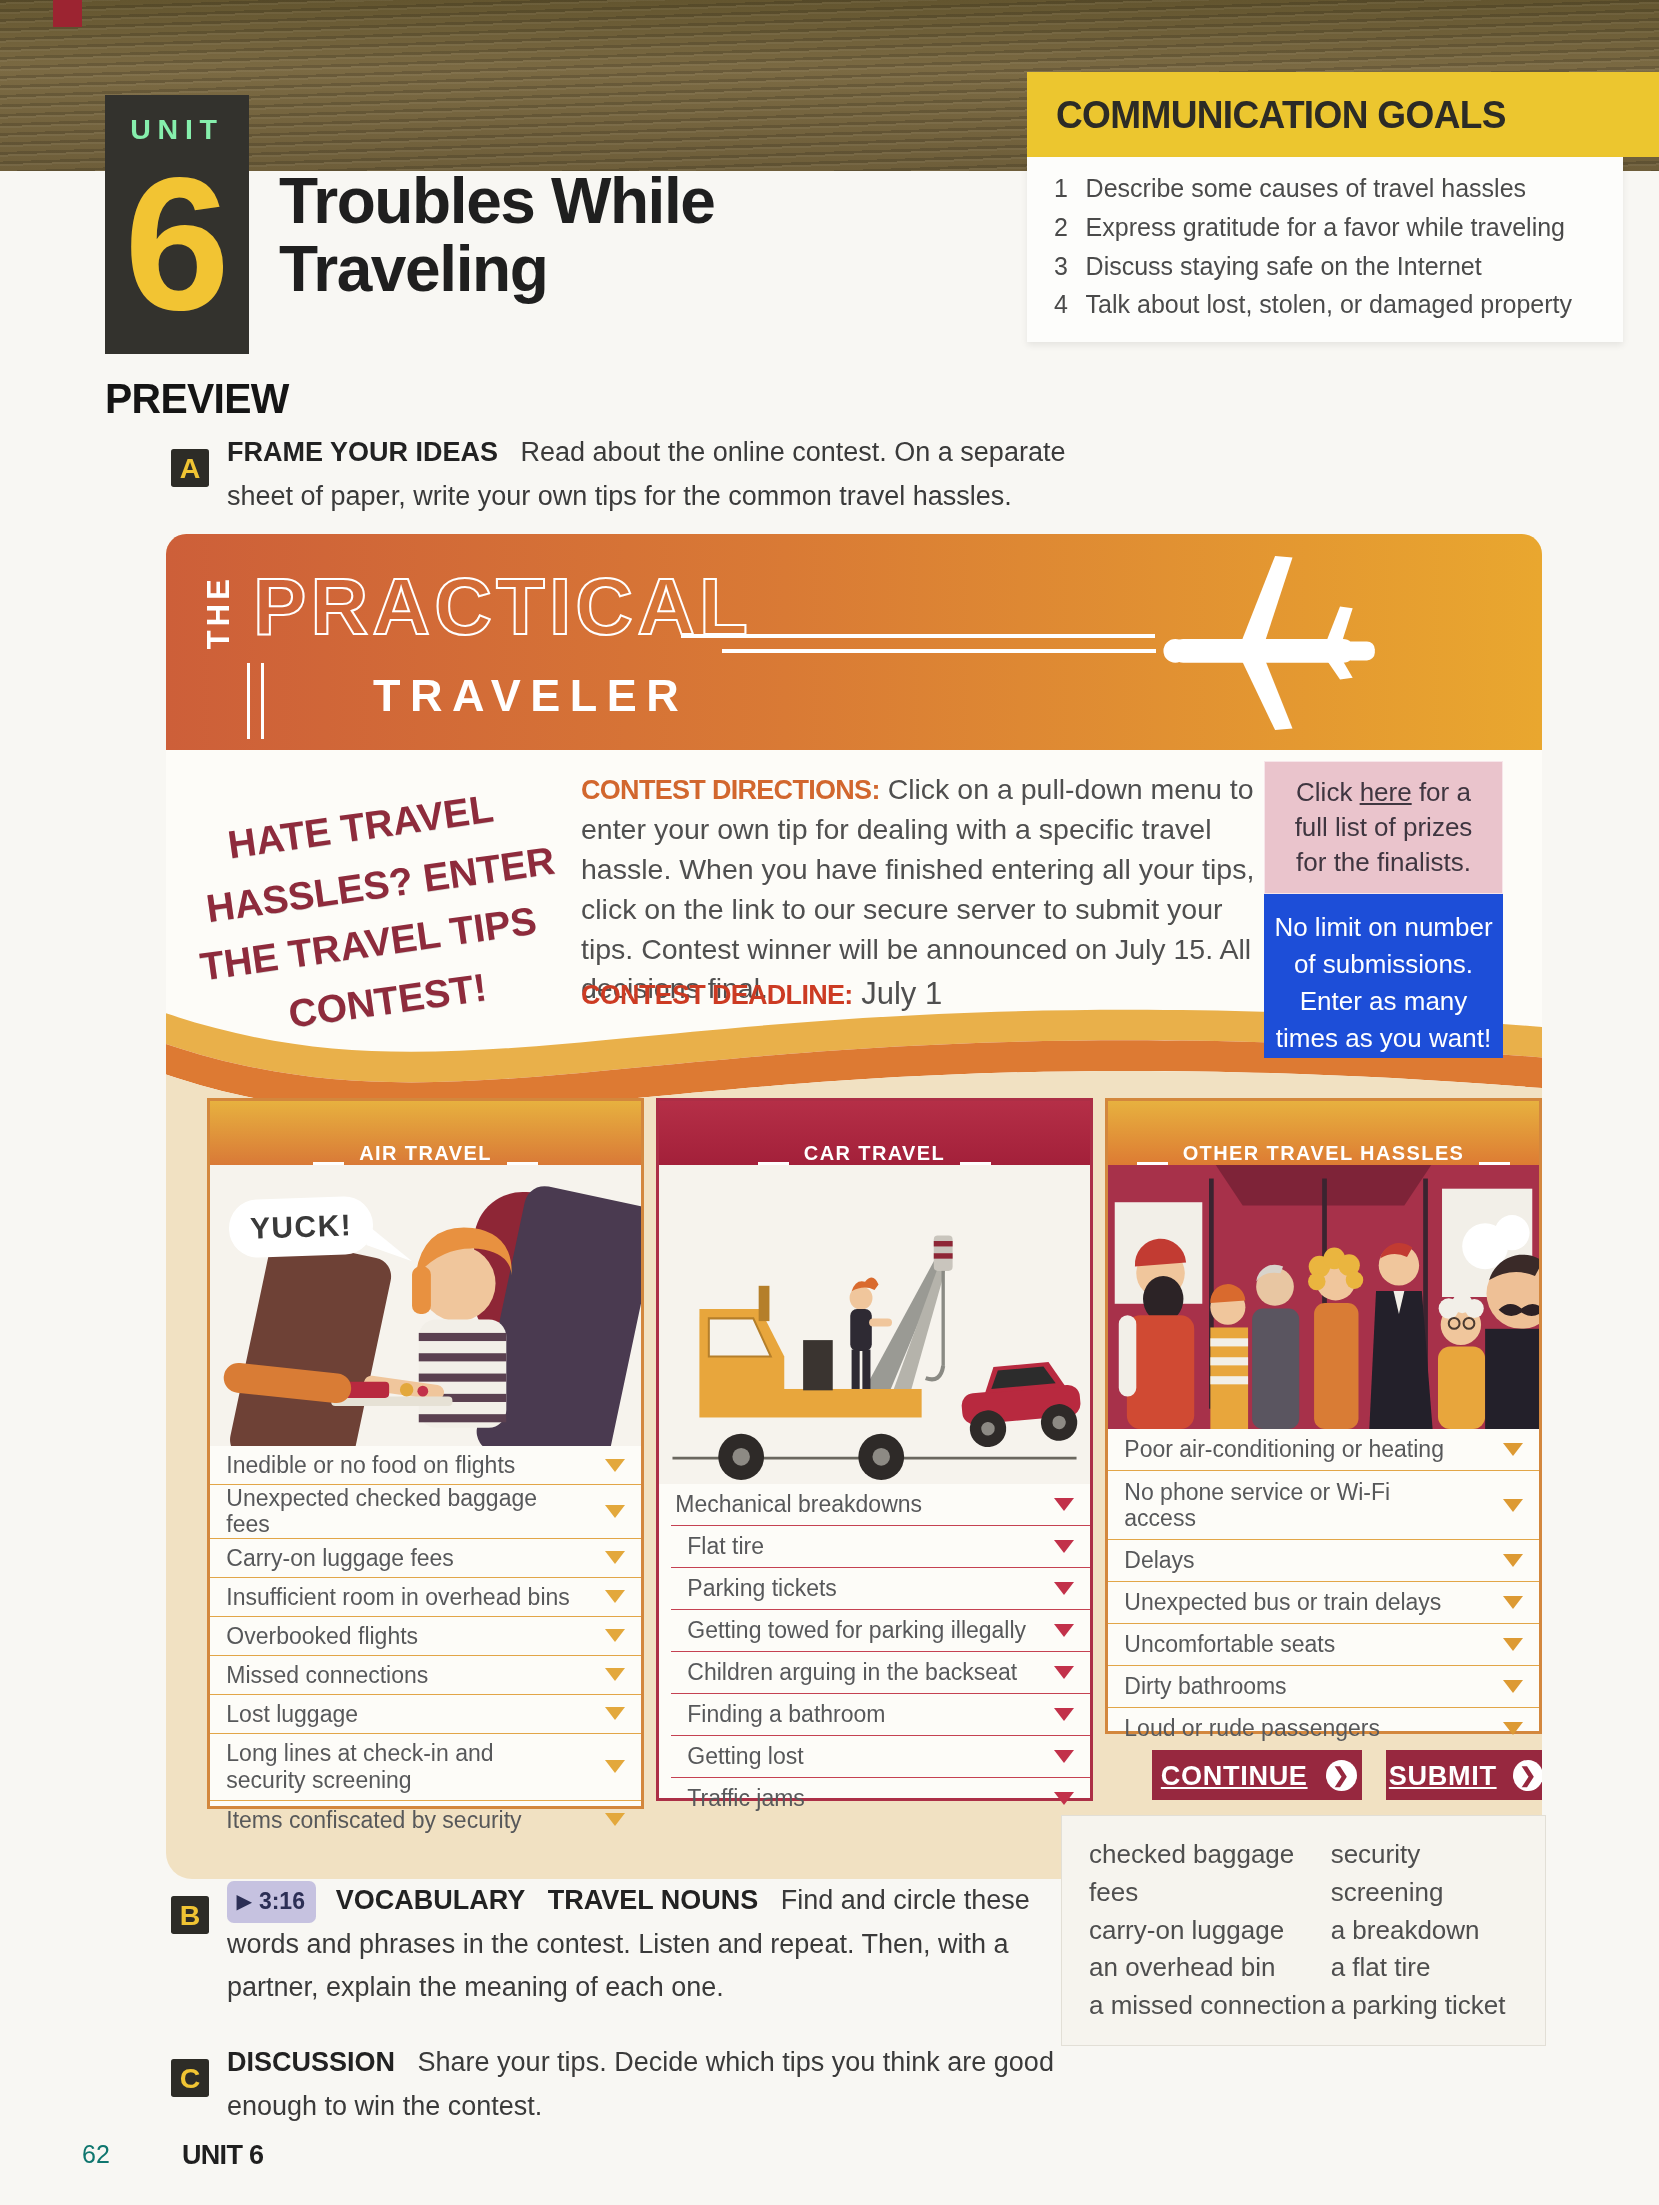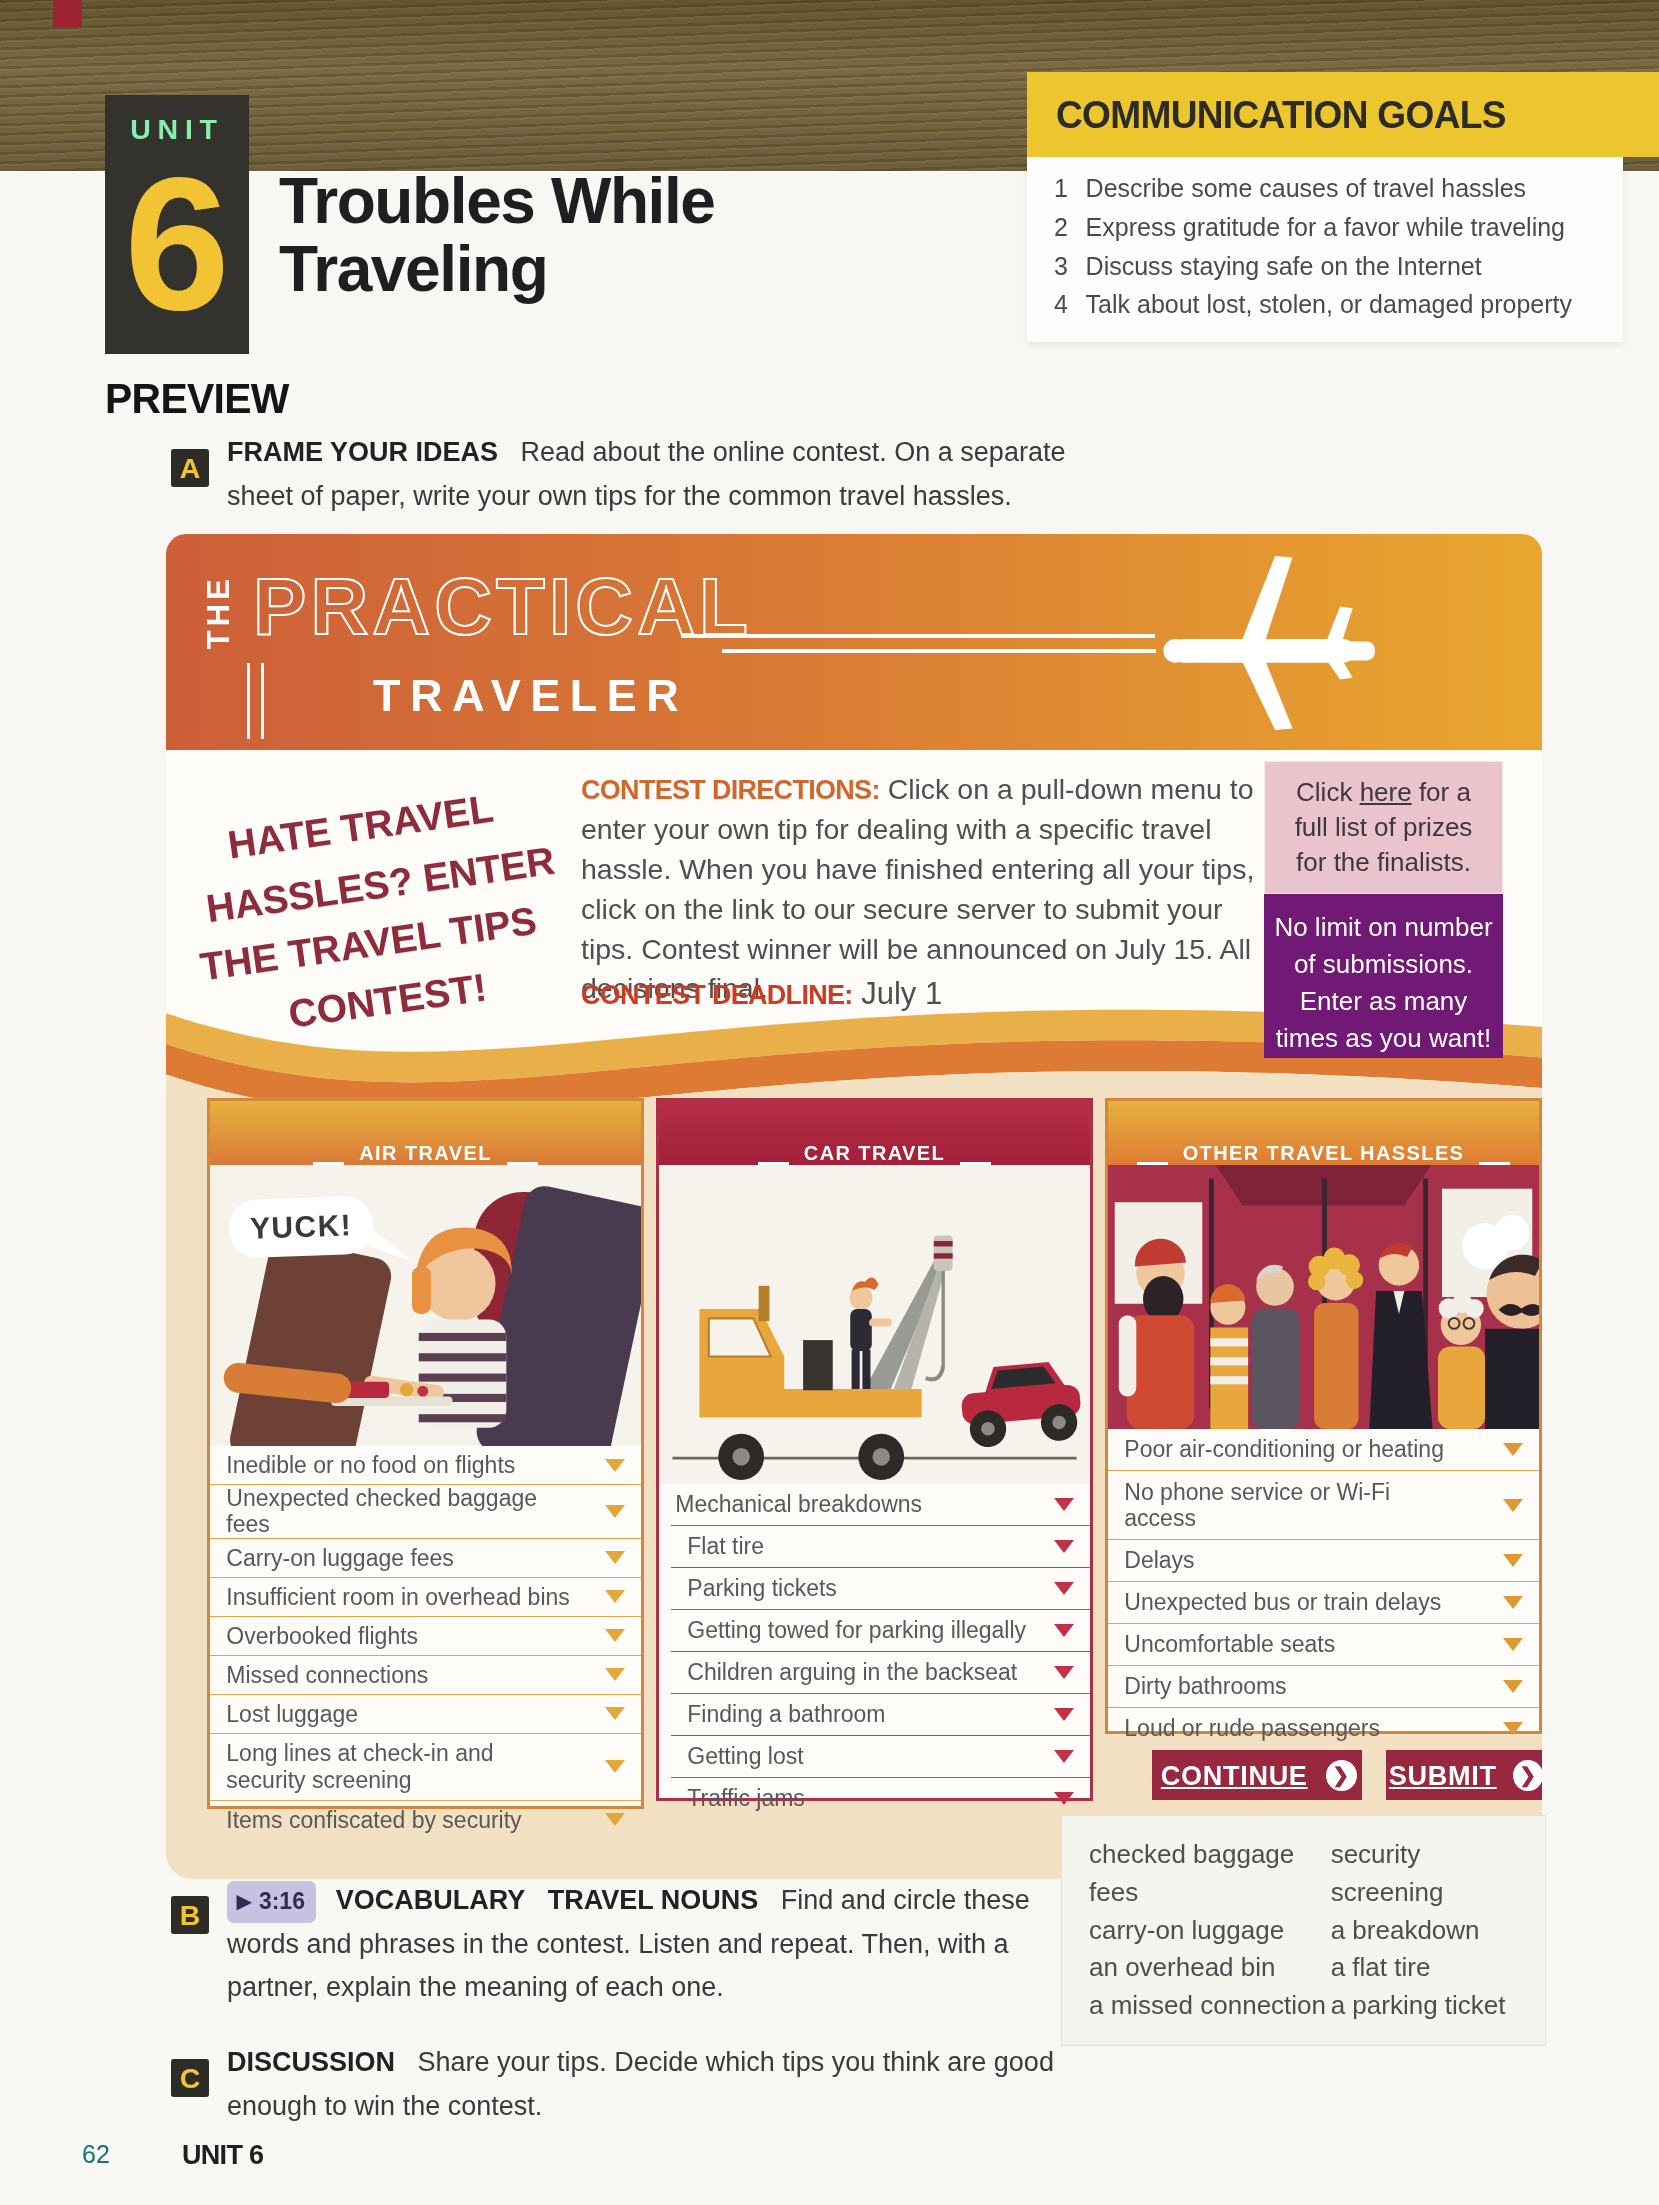--- a/index.html
+++ b/index.html
@@ -92,21 +92,21 @@
   .hate-line{
     position:absolute;color:#8e2b3c;font-weight:bold;font-size:39px;letter-spacing:0px;
     transform:rotate(-8deg);white-space:nowrap;text-shadow:0 0.7px 0 rgba(0,0,0,.15);
   }
   .directions{position:absolute;left:415px;top:236px;width:684px;font-size:28.5px;color:#4f4f4f;line-height:1.4;}
   .dir-label{color:#d2672e;font-weight:bold;font-size:27px;letter-spacing:-0.7px;}
   .deadline{position:absolute;left:415px;top:442px;font-size:31px;color:#4f4f4f;}
   .dl-label{color:#cc3b23;font-weight:bold;font-size:27px;letter-spacing:-0.7px;}
 
   .promo{
-    position:absolute;left:1098px;top:227px;width:239px;height:297px;background:#701a75;
+    position:absolute;left:1098px;top:227px;width:239px;height:297px;background:#1d4ed8;
     padding:0;box-sizing:border-box;
   }
   .promo-pink{
     background:#eac4cc;border:0.7px solid #f7e6ea;min-height:133px;
     display:flex;align-items:center;justify-content:center;text-align:center;
     font-size:26px;color:#3f3640;line-height:1.35;padding:6.8px 12.2px;box-sizing:border-box;
   }
   .promo-note{
     color:#fff;text-align:center;font-size:26px;line-height:1.42;padding:15px 4.1px 0 4.1px;
   }

